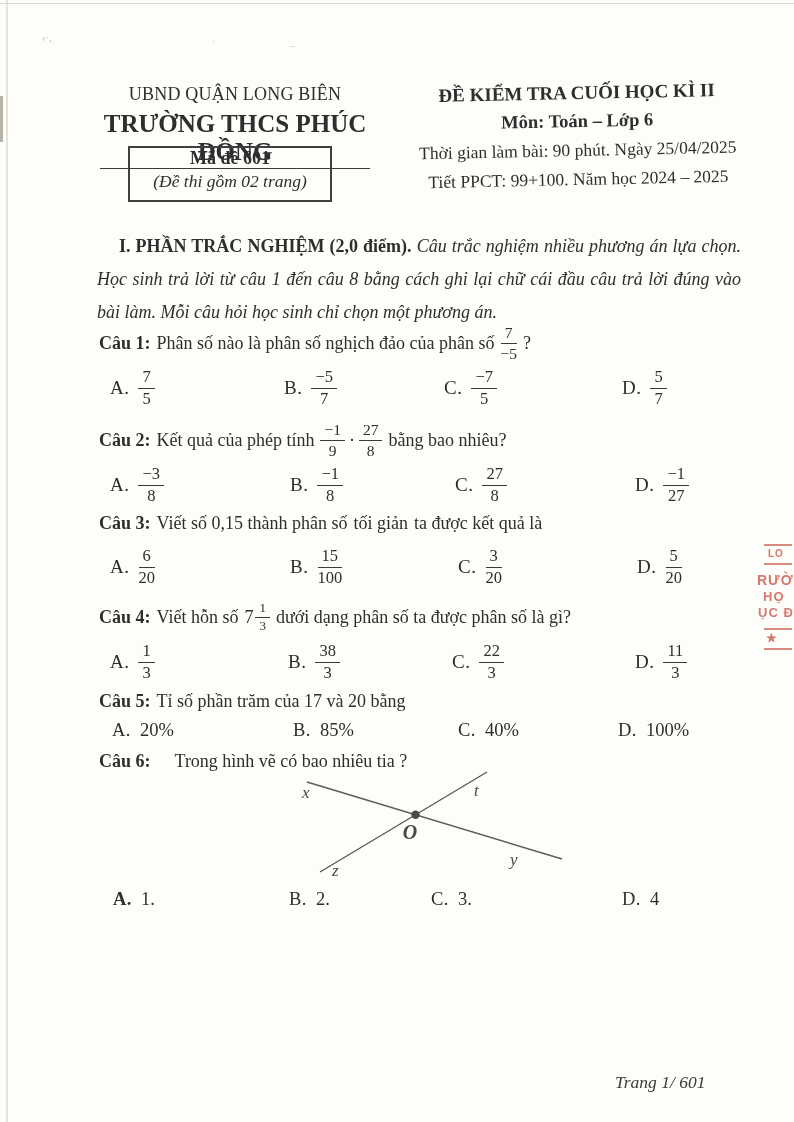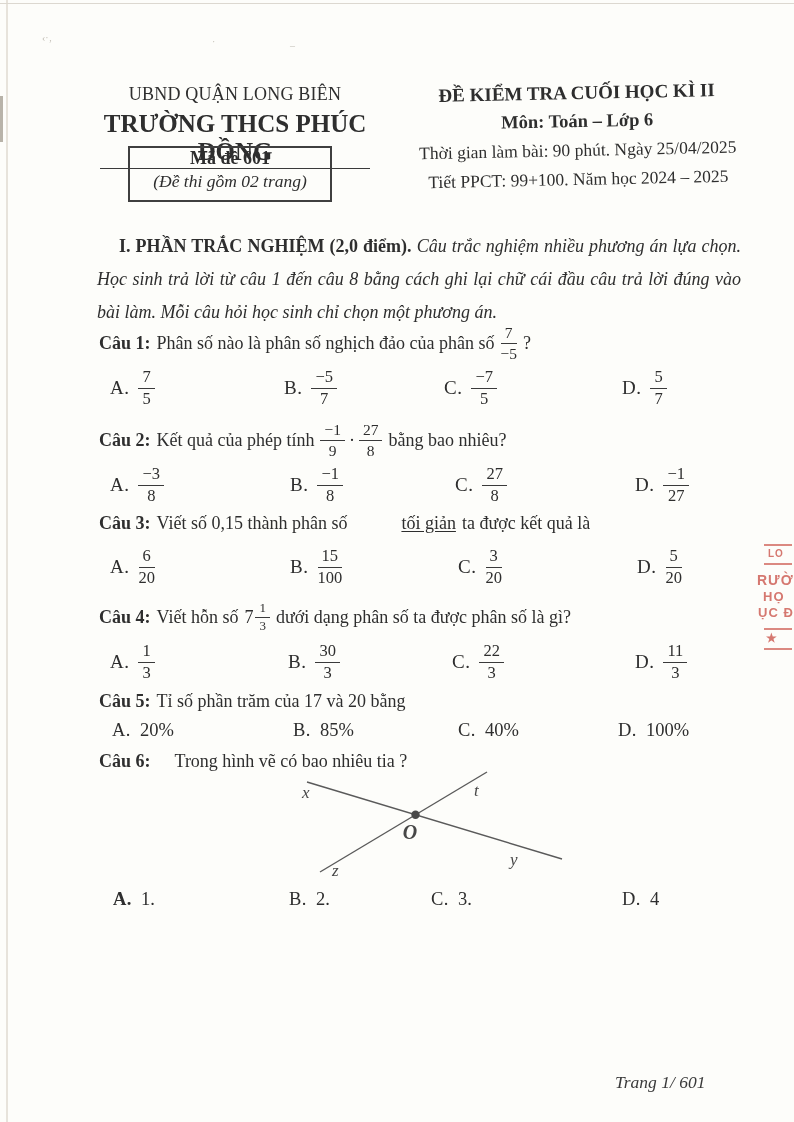--- a/index.html
+++ b/index.html
@@ -27,21 +27,21 @@
   
   .intro{position:absolute;left:97px;top:230px;width:644px;font-size:18px;
          line-height:1.82;text-align:justify;text-indent:22px;}
   .intro .b{font-weight:bold;}
   .intro .i{font-style:italic;}
   
   .qline{position:absolute;left:99px;display:flex;align-items:center;gap:6px;
          font-size:18px;white-space:nowrap;height:46px;}
   .qline.plain{height:26px;}
   .qlabel{font-weight:bold;}
-  .u{text-decoration:underline;text-underline-offset:2px;margin-left:48px;}
+  .u{text-underline-offset:2px;}
   .frac{display:inline-flex;flex-direction:column;align-items:center;
         vertical-align:middle;line-height:1.12;font-size:16.5px;}
   .frac .fnum{border-bottom:1.4px solid #3a3a3a;padding:0 4px 1px;}
   .frac .fden{padding-top:1px;}
   .qline .frac{font-size:15.5px;}
   .mdot{font-size:18px;margin:0 -2px;}
   .mixed{display:inline-flex;align-items:center;}
   .mixed .frac{font-size:13px;margin-left:2px;}
   .optrow{position:absolute;left:0;width:794px;height:46px;}
   .opt{position:absolute;display:flex;align-items:center;gap:9px;font-size:19px;height:46px;}
@@ -229,21 +229,21 @@
     <div class="opt" style="left:110px;">
         <span class="olet">A.</span>
         <span class="frac">
           <span class="fnum">1</span>
           <span class="fden">3</span>
         </span>
       </div>
     <div class="opt" style="left:288px;">
         <span class="olet">B.</span>
         <span class="frac">
-          <span class="fnum">30</span>
+          <span class="fnum">38</span>
           <span class="fden">3</span>
         </span>
       </div>
     <div class="opt" style="left:452px;">
         <span class="olet">C.</span>
         <span class="frac">
           <span class="fnum">22</span>
           <span class="fden">3</span>
         </span>
       </div>

